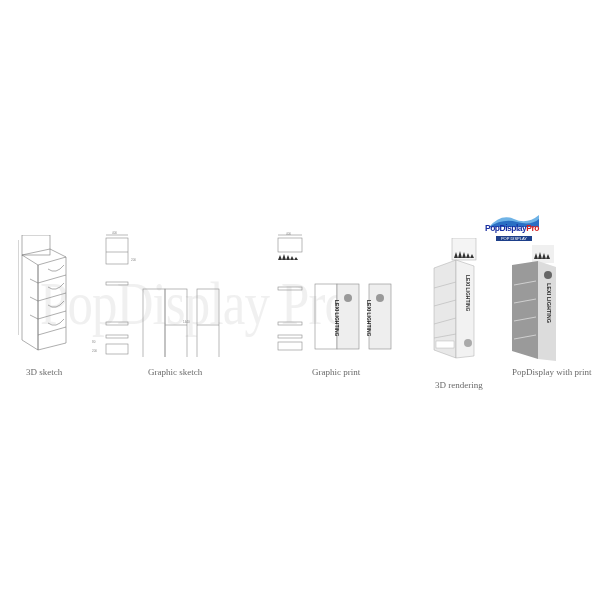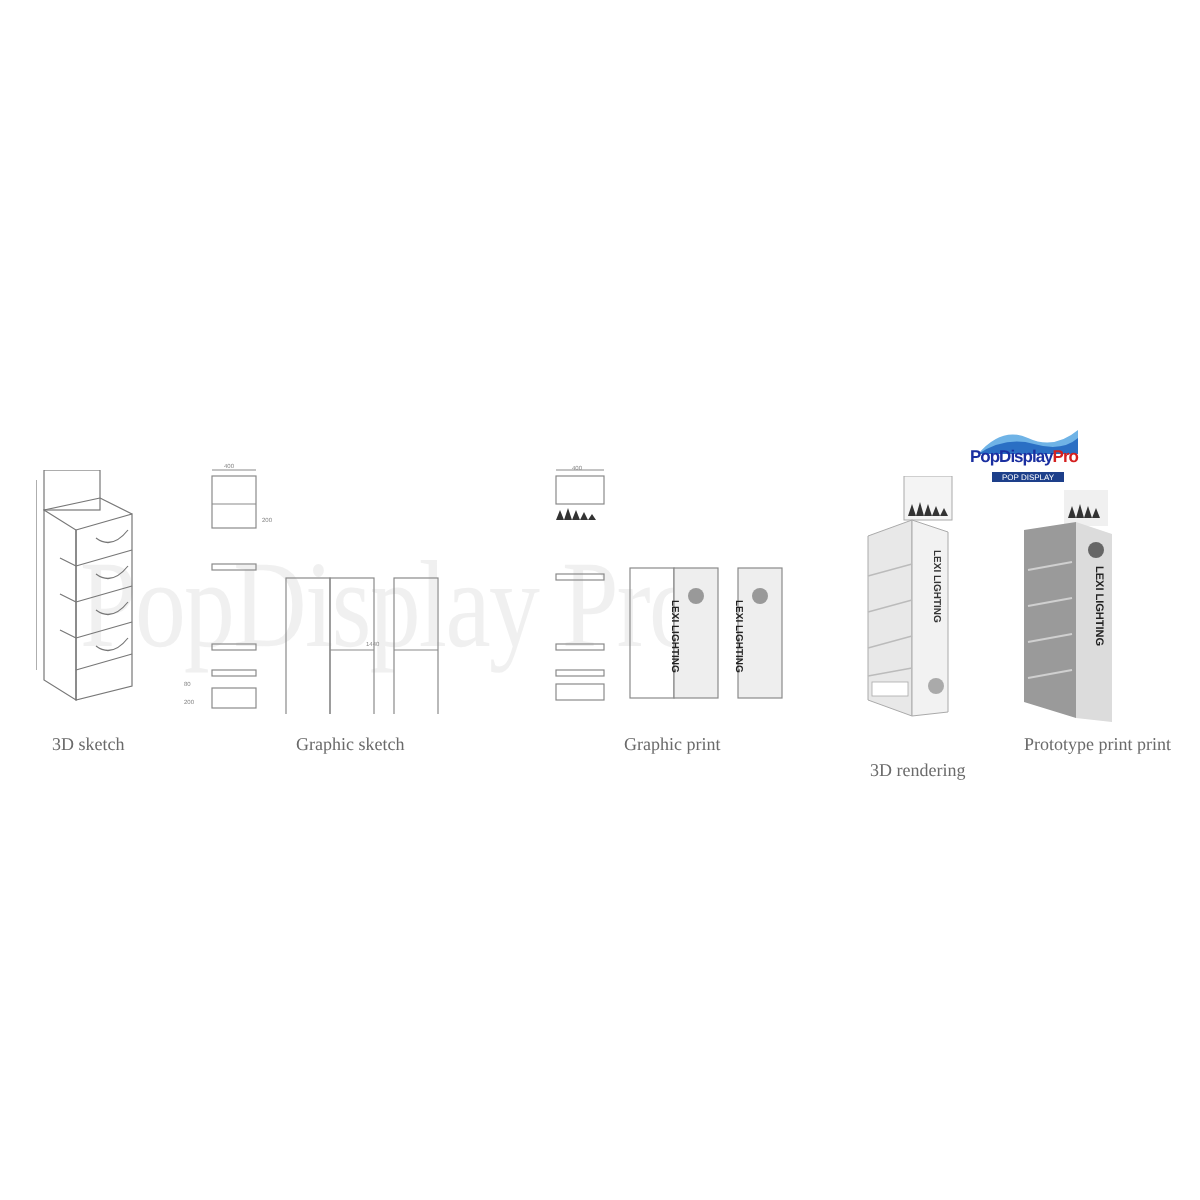--- a/index.html
+++ b/index.html
@@ -115,13 +115,13 @@
   <polygon points="30,16 48,22 48,116 30,114" fill="#dcdcdc"></polygon>
   <g stroke="#d0d0d0" stroke-width="1">
     <line x1="6" y1="40" x2="28" y2="36"></line>
     <line x1="6" y1="58" x2="28" y2="54"></line>
     <line x1="6" y1="76" x2="28" y2="72"></line>
     <line x1="6" y1="94" x2="28" y2="90"></line>
   </g>
   <circle cx="40" cy="30" r="4" fill="#666"></circle>
 </svg>
 <div class="abs" style="left:552px;top:283px;transform:rotate(90deg);transform-origin:left top;font-size:5.5px;font-weight:bold;color:#222;white-space:nowrap">LEXI LIGHTING</div>
-<div class="caption" style="left:512px;top:367px">Prototype print print</div>
+<div class="caption" style="left:512px;top:367px">PopDisplay with print</div>
 
 </body></html>

